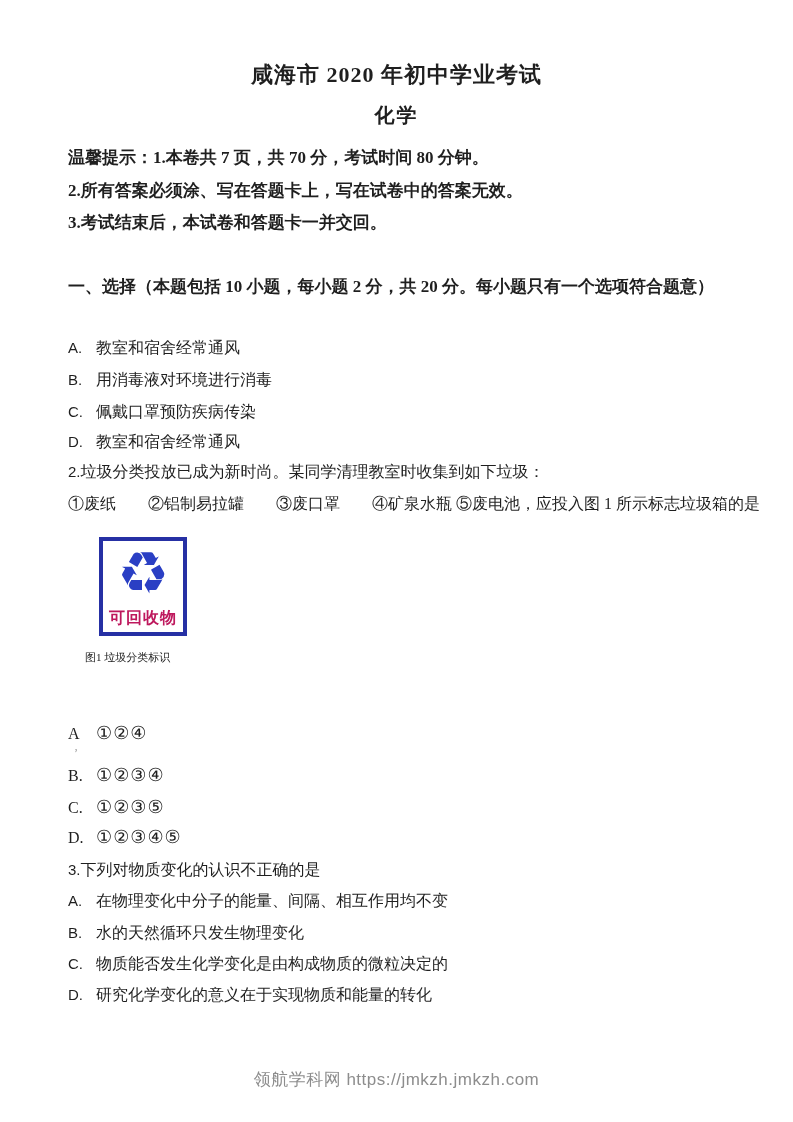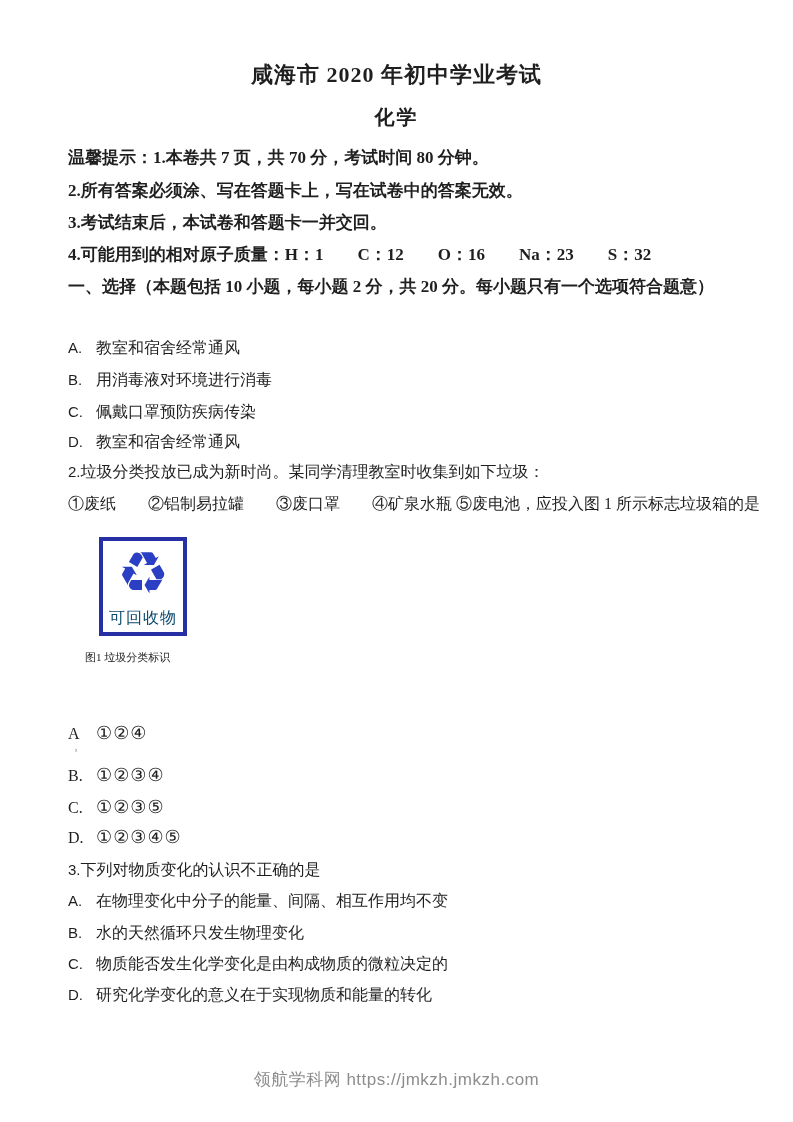--- a/index.html
+++ b/index.html
@@ -28,20 +28,21 @@
   }
   .title{
     font-size:22px;
     font-weight:bold;
     letter-spacing:1px;
   }
   .subject{
     font-size:20px;
     font-weight:bold;
     letter-spacing:2px;
+    font-family:Liberation Mono, monospace;
   }
   .notice{
     font-size:17px;
     font-weight:bold;
   }
   .section-heading{
     font-size:17px;
     font-weight:bold;
     text-align:center;
   }
@@ -82,24 +83,24 @@
     left:0;
     width:100%;
     text-align:center;
     font-family:"DejaVu Sans",sans-serif;
     font-size:58px;
     line-height:64px;
     color:#2a3fc4;
   }
   .sign-label{
     position:relative;
-    font-weight:normal;
+    font-weight:bold;
     font-size:16px;
     letter-spacing:1px;
-    color:#0c4a6e;
+    color:#be185d;
     margin-bottom:3px;
     white-space:nowrap;
   }
   .caption{
     font-size:11px;
   }
   .stray-mark{
     font-size:12px;
     color:#9a9a9a;
   }
@@ -120,21 +121,20 @@
 
 <div class="page">
 
   <div class="line center title" style="top:64px">咸海市 2020 年初中学业考试</div>
 
   <div class="line center subject" style="top:106px">化学</div>
 
   <div class="line notice" style="top:147px">温馨提示：1.本卷共 7 页，共 70 分，考试时间 80 分钟。</div>
   <div class="line notice" style="top:180px">2.所有答案必须涂、写在答题卡上，写在试卷中的答案无效。</div>
   <div class="line notice" style="top:212px">3.考试结束后，本试卷和答题卡一并交回。</div>
-  <div class="line notice" style="top:244px">4.可能用到的相对原子质量：H：1　　C：12　　O：16　　Na：23　　S：32</div>
 
   <div class="line section-heading" style="top:276px">一、选择（本题包括 10 小题，每小题 2 分，共 20 分。每小题只有一个选项符合题意）</div>
 
   <div class="line" style="top:337px"><span class="optletter">A.</span> <span>教室和宿舍经常通风</span></div>
   <div class="line" style="top:369px"><span class="optletter">B.</span> <span>用消毒液对环境进行消毒</span></div>
   <div class="line" style="top:401px"><span class="optletter">C.</span> <span>佩戴口罩预防疾病传染</span></div>
   <div class="line" style="top:431px"><span class="optletter">D.</span> <span>教室和宿舍经常通风</span></div>
 
   <div class="line" style="top:461px"><span class="qnum">2.</span><span>垃圾分类投放已成为新时尚。某同学清理教室时收集到如下垃圾：</span></div>
   <div class="line" style="top:493px">①废纸　　②铝制易拉罐　　③废口罩　　④矿泉水瓶 ⑤废电池，应投入图 1 所示标志垃圾箱的是</div>

